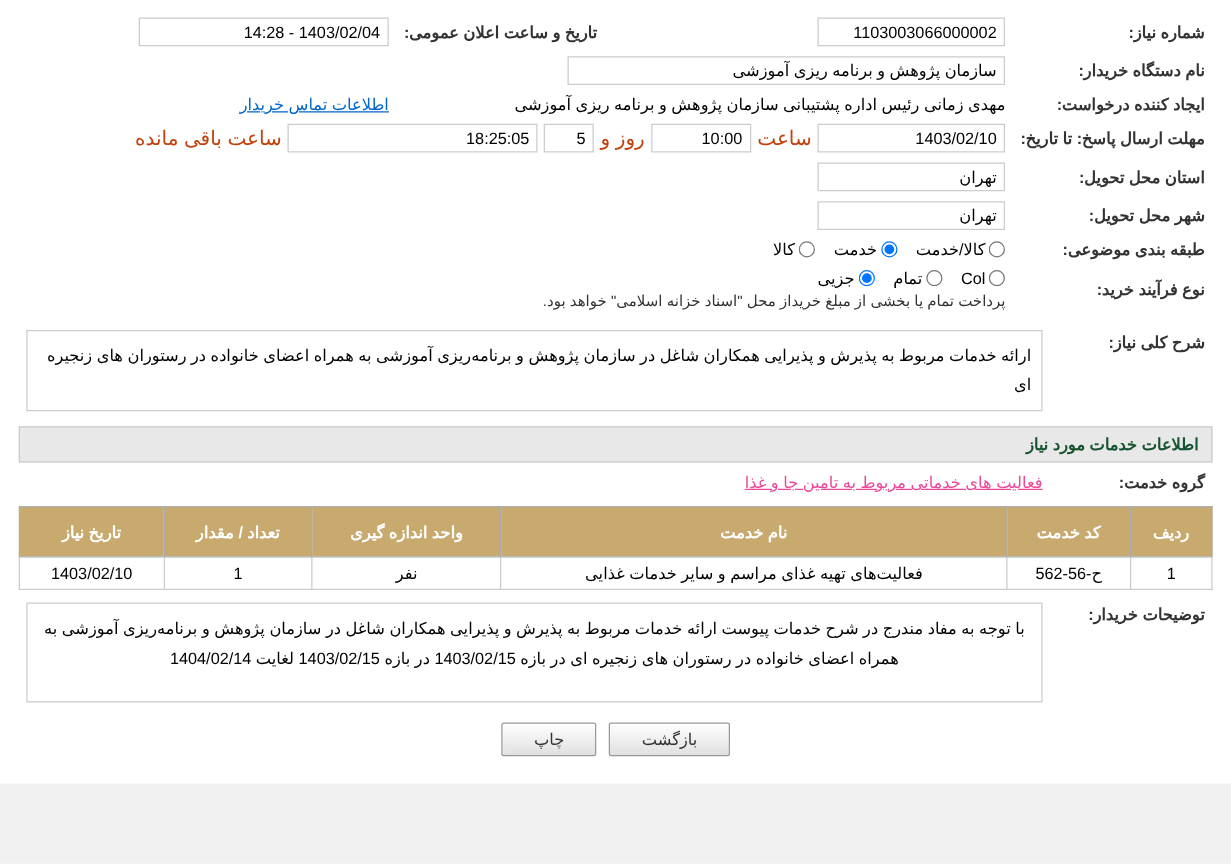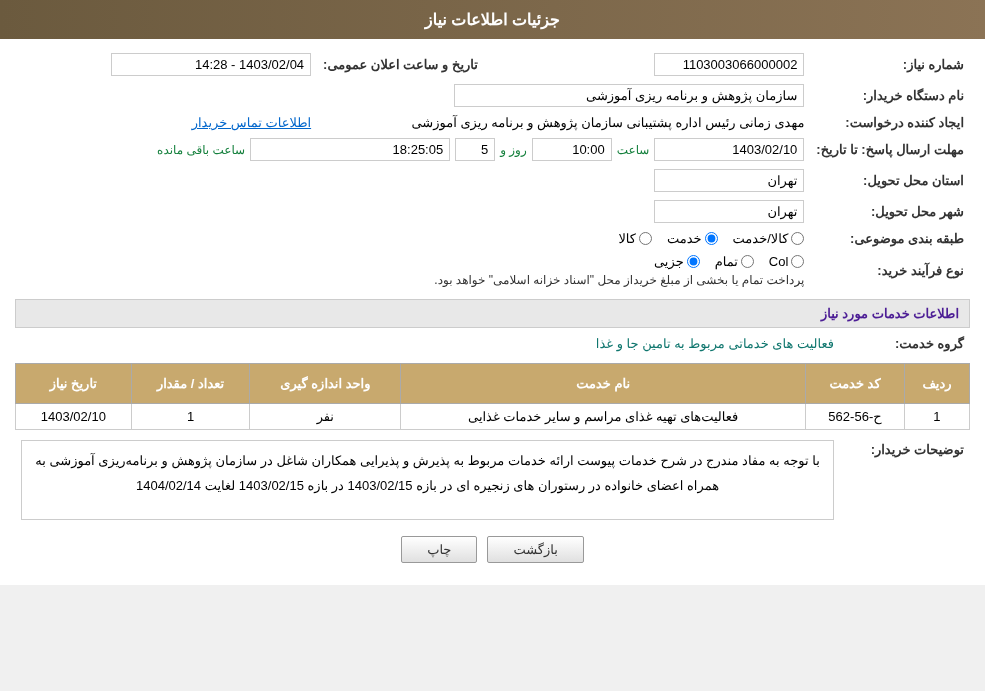--- a/index.html
+++ b/index.html
@@ -60,21 +60,21 @@
       text-align: right;
     }
     .input-box-small {
       min-width: 80px;
     }
     .section-title {
       background: #e8e8e8;
       border: 1px solid #ccc;
       padding: 6px 10px;
       font-weight: bold;
-      color: #4c1d95;
+      color: #14532d;
       margin: 8px 0 4px 0;
       text-align: right;
     }
     .description-box {
       border: 1px solid #ccc;
       padding: 8px;
       background: #fff;
       text-align: right;
       line-height: 1.8;
       min-height: 60px;
@@ -144,42 +144,40 @@
     }
     .توضیحات-box {
       border: 1px solid #ccc;
       padding: 8px;
       background: #fff;
       text-align: center;
       line-height: 1.9;
       min-height: 80px;
     }
     .inline-label {
-      font-size: 12px;
-      color: #15803d;
+      font-size: 16px;
+      color: #c2410c;
     }
     .flex-row {
       display: flex;
       align-items: center;
       gap: 5px;
       direction: rtl;
     }
     .group-value {
-      color: #0f766e;
+      color: #ec4899;
       cursor: pointer;
+      text-decoration: underline;
     }
   </style>
 </head>
 <body>
 
 <div class="page-wrapper">
 
-  <div class="header-bar">
-    <span>جزئیات اطلاعات نیاز</span>
-  </div>
 
   <div class="content">
 
     <table class="info-table">
 
       <tbody>
           <tr>
         <td class="label-cell">شماره نیاز:</td>
         <td class="value-cell">
           <div class="input-box input-box-medium">1103003066000002</div>
@@ -275,20 +273,30 @@
                 <span>جزیی</span>
               </div>
             </div>
             <div style="margin-top:4px; color:#333; font-size:12px;">پرداخت تمام یا بخشی از مبلغ خریداز محل "اسناد خزانه اسلامی" خواهد بود.</div>
           </div>
         </td>
       </tr>
     </tbody>
       </table>
 
+    <table class="info-table">
+      <tbody>
+          <tr>
+        <td class="label-cell" style="vertical-align:top; padding-top:6px;">شرح کلی نیاز:</td>
+        <td class="value-cell">
+          <div class="description-box">ارائه خدمات مربوط به پذیرش و پذیرایی همکاران شاغل در سازمان پژوهش و برنامه‌ریزی آموزشی به همراه اعضای خانواده در رستوران های زنجیره ای</div>
+        </td>
+      </tr>
+    </tbody>
+      </table>
 
     <div class="section-title">اطلاعات خدمات مورد نیاز</div>
 
     <table class="info-table">
       <tbody>
           <tr>
         <td class="label-cell">گروه خدمت:</td>
         <td class="value-cell">
           <span class="group-value">فعالیت های خدماتی مربوط به تامین جا و غذا</span>
         </td>

